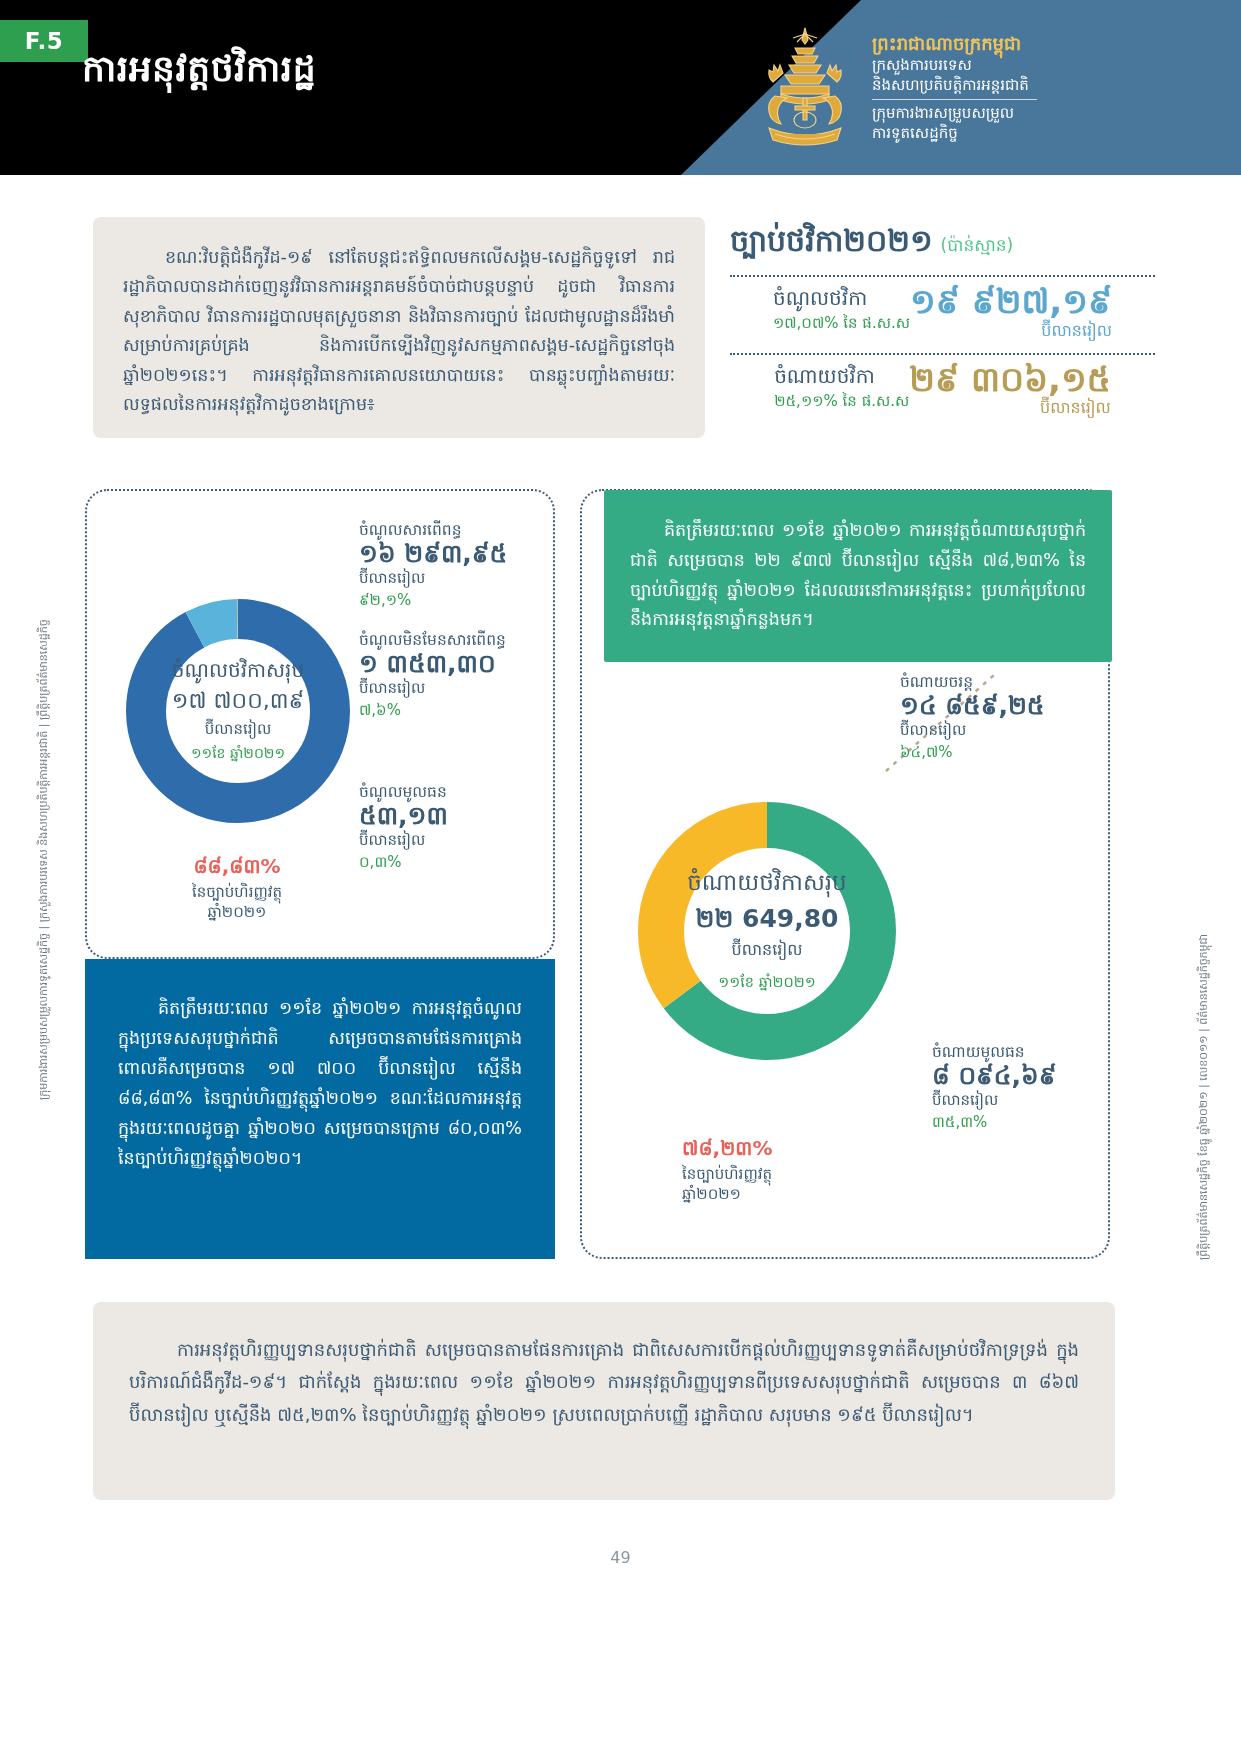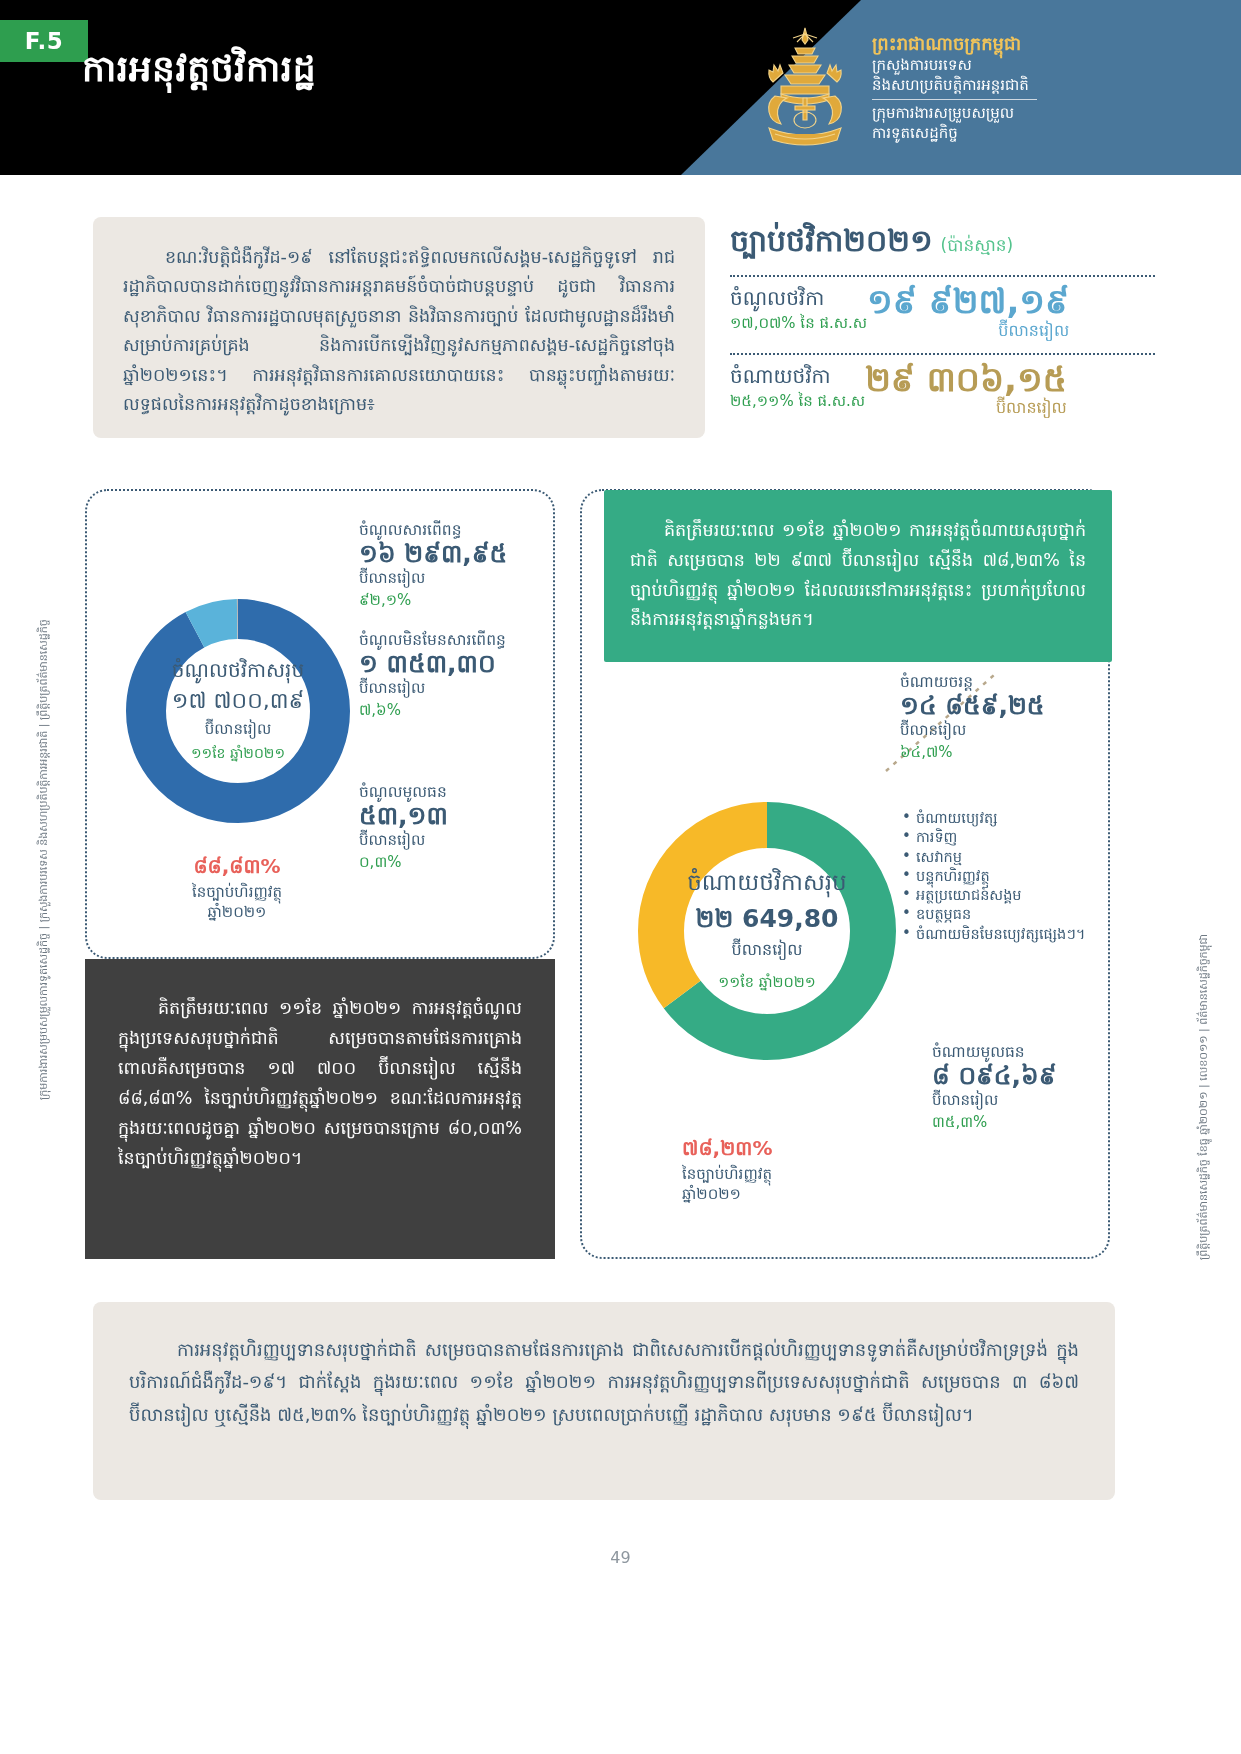--- a/index.html
+++ b/index.html
@@ -67,21 +67,21 @@
     position:absolute; left:730px; top:222px; width:425px; height:180px;
   }
   .stats-title {
     color:#3b5a74; font-size:30px; font-weight:bold;
     display:flex; align-items:baseline; gap:8px;
   }
   .stats-title .unit { color:#54c38d; font-size:17px; font-weight:normal; }
   .dotted-rule {
     height:0; border-top:2.5px dotted #3b5a74; margin:9px 0 7px 0;
   }
-  .stat-row { display:flex; align-items:flex-start; justify-content:flex-start; }
+  .stat-row { display:flex; align-items:flex-start; justify-content:center; }
   .stat-left { padding-top:2px; }
   .stat-label { color:#3b5a74; font-size:20px; line-height:1.2; }
   .stat-pct { color:#2e9e4f; font-size:15px; margin-top:3px; }
   .stat-right { text-align:right; }
   .stat-val-blue { color:#5ba7cf; font-size:34px; font-weight:bold; line-height:1.05; }
   .stat-val-gold { color:#b79c55; font-size:34px; font-weight:bold; line-height:1.05; }
   .stat-unit-blue { color:#5ba7cf; font-size:16px; }
   .stat-unit-gold { color:#b79c55; font-size:16px; }
 
   
@@ -108,21 +108,21 @@
 
   .lbl { position:absolute; }
   .lbl .t { color:#3b5a74; font-size:15.5px; line-height:1.25; }
   .lbl .v { color:#3b5a74; font-size:25px; font-weight:bold; line-height:1.12; }
   .lbl .u { color:#3b5a74; font-size:15px; }
   .lbl .p { color:#2e9e4f; font-size:15px; }
 
   
   .bluebox {
     position:absolute; left:85px; top:959px; width:470px; height:300px;
-    background:#404040; padding:34px 33px;
+    background:#0369a1; padding:34px 33px;
   }
   .bluebox p {
     color:#fff; font-size:17.5px; line-height:1.72;
     text-align:justify; text-indent:40px;
   }
 
   
   .card-right {
     position:absolute; left:580px; top:489px; width:530px; height:770px;
     border:2.5px dotted #3b5a74; border-radius:22px; background:#fff;
@@ -342,29 +342,20 @@
     <div class="lf-txt">ឆ្នាំ២០២១</div>
   </div>
 
   <div class="lbl" style="left:318px; top:182px; width:200px;">
     <div class="t">ចំណាយចរន្ត</div>
     <div class="v">១៤ ៨៥៩,២៥</div>
     <div class="u">ប៊ីលានរៀល</div>
     <div class="p">៦៤,៧%</div>
   </div>
 
-  <ul class="bullets">
-    <li>ចំណាយប្យេវត្ស</li>
-    <li>ការទិញ</li>
-    <li>សេវាកម្ម</li>
-    <li>បន្ទុកហិរញ្ញវត្ថុ</li>
-    <li>អត្ថប្រយោជន៍សង្គម</li>
-    <li>ឧបត្ថម្ភធន</li>
-    <li>ចំណាយមិនមែនប្យេវត្សផ្សេងៗ។</li>
-  </ul>
 
   <div class="lbl" style="left:350px; top:552px; width:175px;">
     <div class="t">ចំណាយមូលធន</div>
     <div class="v">៨ ០៩៤,៦៩</div>
     <div class="u">ប៊ីលានរៀល</div>
     <div class="p">៣៥,៣%</div>
   </div>
 </div>
 
 <div class="bottom">

